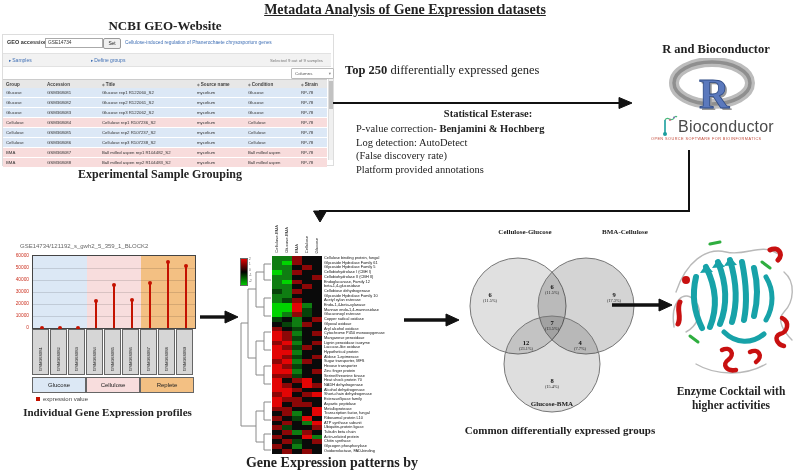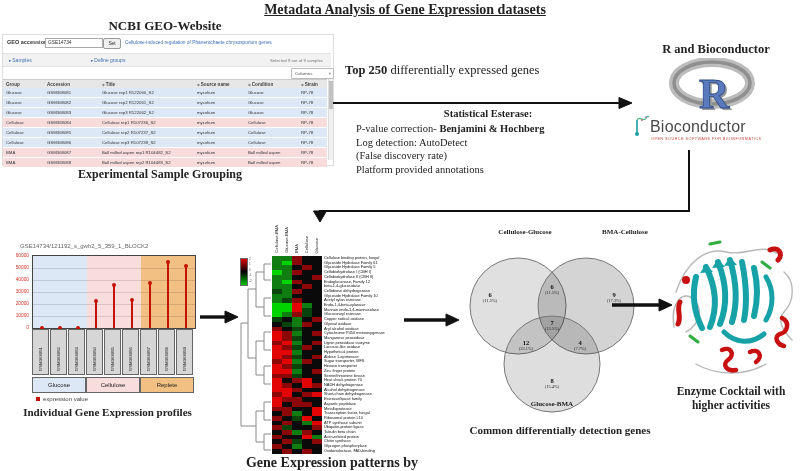--- a/index.html
+++ b/index.html
@@ -48,21 +48,21 @@
 
   
   #top250{left:345px;top:63px;width:290px;font-size:12.5px;}
   #stats-heading{left:338px;top:108px;width:300px;font-size:10.5px;font-weight:bold;text-align:center;}
   #stats-lines{left:356px;top:122px;width:290px;font-size:10.5px;line-height:13.5px;}
 
   
   #rb-heading{left:628px;top:42px;width:176px;font-size:12.5px;font-weight:bold;text-align:center;}
   #r-logo{left:668px;top:58px;width:90px;height:58px;}
   #bioc{left:634px;top:114px;width:168px;}
-  #bioc-row{display:flex;align-items:flex-end;}
+  #bioc-row{display:flex;align-items:flex-end;justify-content:center;}
   #bioc-name{font-size:16px;color:#4a4a4a;letter-spacing:0.2px;}
   #bioc-tagline{font-size:3.8px;color:#c24a3a;letter-spacing:0.45px;margin-left:17px;margin-top:1px;}
 
   
   #bc-block{left:12px;top:243px;width:200px;height:166px;}
   #bc-title{position:absolute;left:8px;top:0;font-size:6px;color:#666;white-space:nowrap;}
   #bc-ticks{position:absolute;left:0;top:12px;width:18px;height:72px;}
   #bc-ticks div{position:absolute;right:1px;font-size:4.8px;color:#cc3322;}
   #bc-plot{position:absolute;left:20px;top:12px;width:162px;height:72px;border:1px solid #444;}
   .bc-bg{position:absolute;top:0;height:72px;}
@@ -763,21 +763,21 @@
     <div class="vr serif" style="left:150px;top:112px;">
       <span class="v">4</span>
         <span class="p">(7.7%)</span>
       </div>
     <div class="vr serif" style="left:122px;top:150px;">
       <span class="v">8</span>
         <span class="p">(15.4%)</span>
       </div>
     <div id="venn-label-b" class="venn-setlabel serif">Glucose-BMA</div>
   </div>
-  <div id="venn-caption" class="abs serif">Common differentially detection genes</div>
+  <div id="venn-caption" class="abs serif">Common differentially expressed groups</div>
 
   <div id="protein-block" class="abs">
     <svg width="136" height="150" viewBox="0 0 136 150">
       <g fill="none" stroke-linecap="round">
         <path d="M10,60 C20,30 40,15 60,20 C80,25 95,10 112,22" stroke="#b9b9b9" stroke-width="1.4"></path>
         <path d="M8,95 C4,70 18,55 30,70 C38,80 30,95 20,100" stroke="#b9b9b9" stroke-width="1.4"></path>
         <path d="M118,40 C130,50 128,70 118,80 C110,88 118,100 126,108" stroke="#b9b9b9" stroke-width="1.4"></path>
         <path d="M30,132 C50,144 80,144 100,132" stroke="#b9b9b9" stroke-width="1.4"></path>
         <path d="M30,45 C26,62 28,80 36,96" stroke="#17a2a8" stroke-width="6"></path>
         <path d="M40,35 C50,55 52,75 44,95" stroke="#17a2a8" stroke-width="6"></path>

